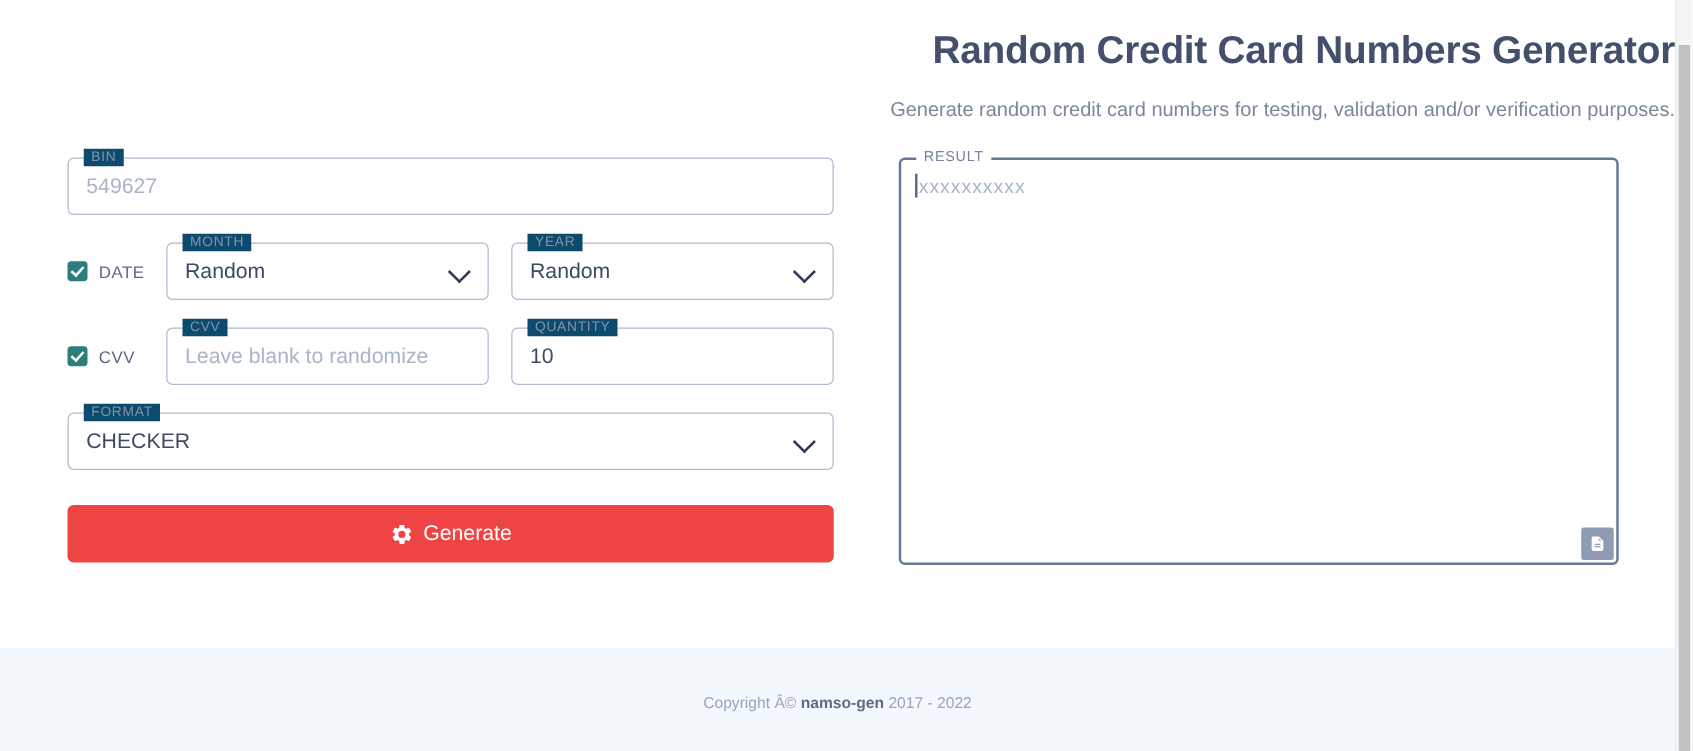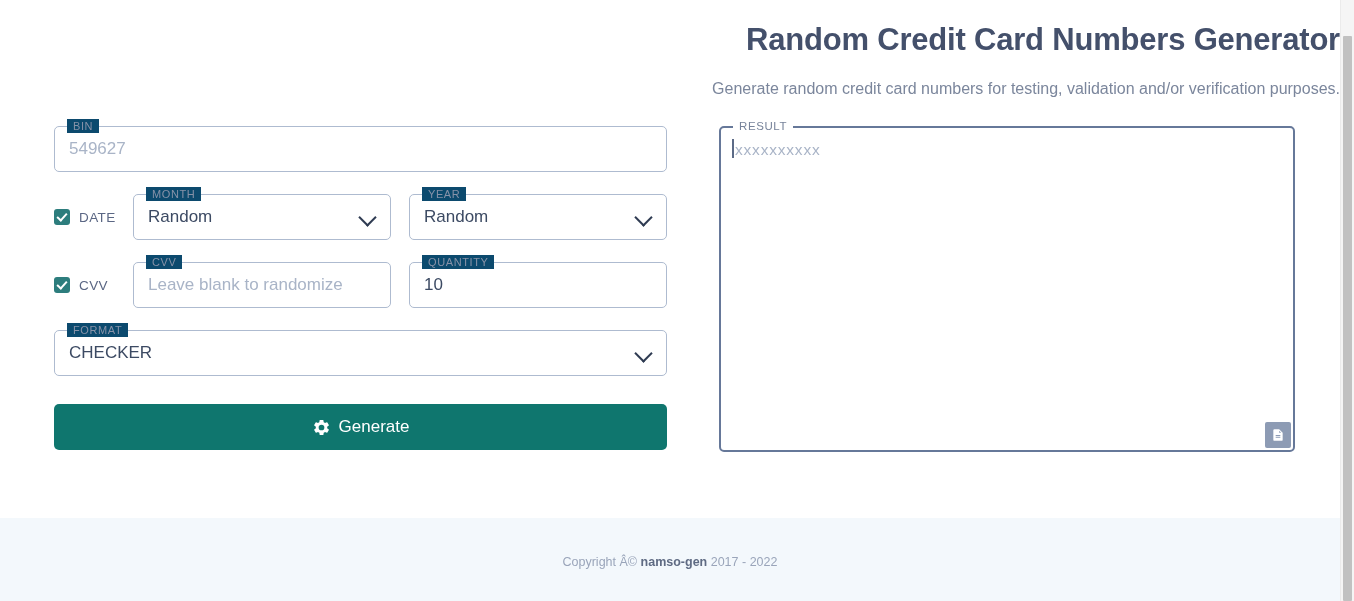--- a/index.html
+++ b/index.html
@@ -133,21 +133,21 @@
   }
   .pair { display: flex; gap: 18px; flex: 1; }
   .pair .field { flex: 1; }
 
   .row-format { margin-bottom: 28px; }
 
   
   .generate-btn {
     width: 100%;
     height: 46px;
-    background: #0f766e;
+    background: #ef4444;
     border: none;
     border-radius: 5px;
     color: #ffffff;
     font-size: 17px;
     font-family: "Liberation Sans", sans-serif;
     display: flex;
     align-items: center;
     justify-content: center;
     gap: 8px;
     cursor: pointer;

